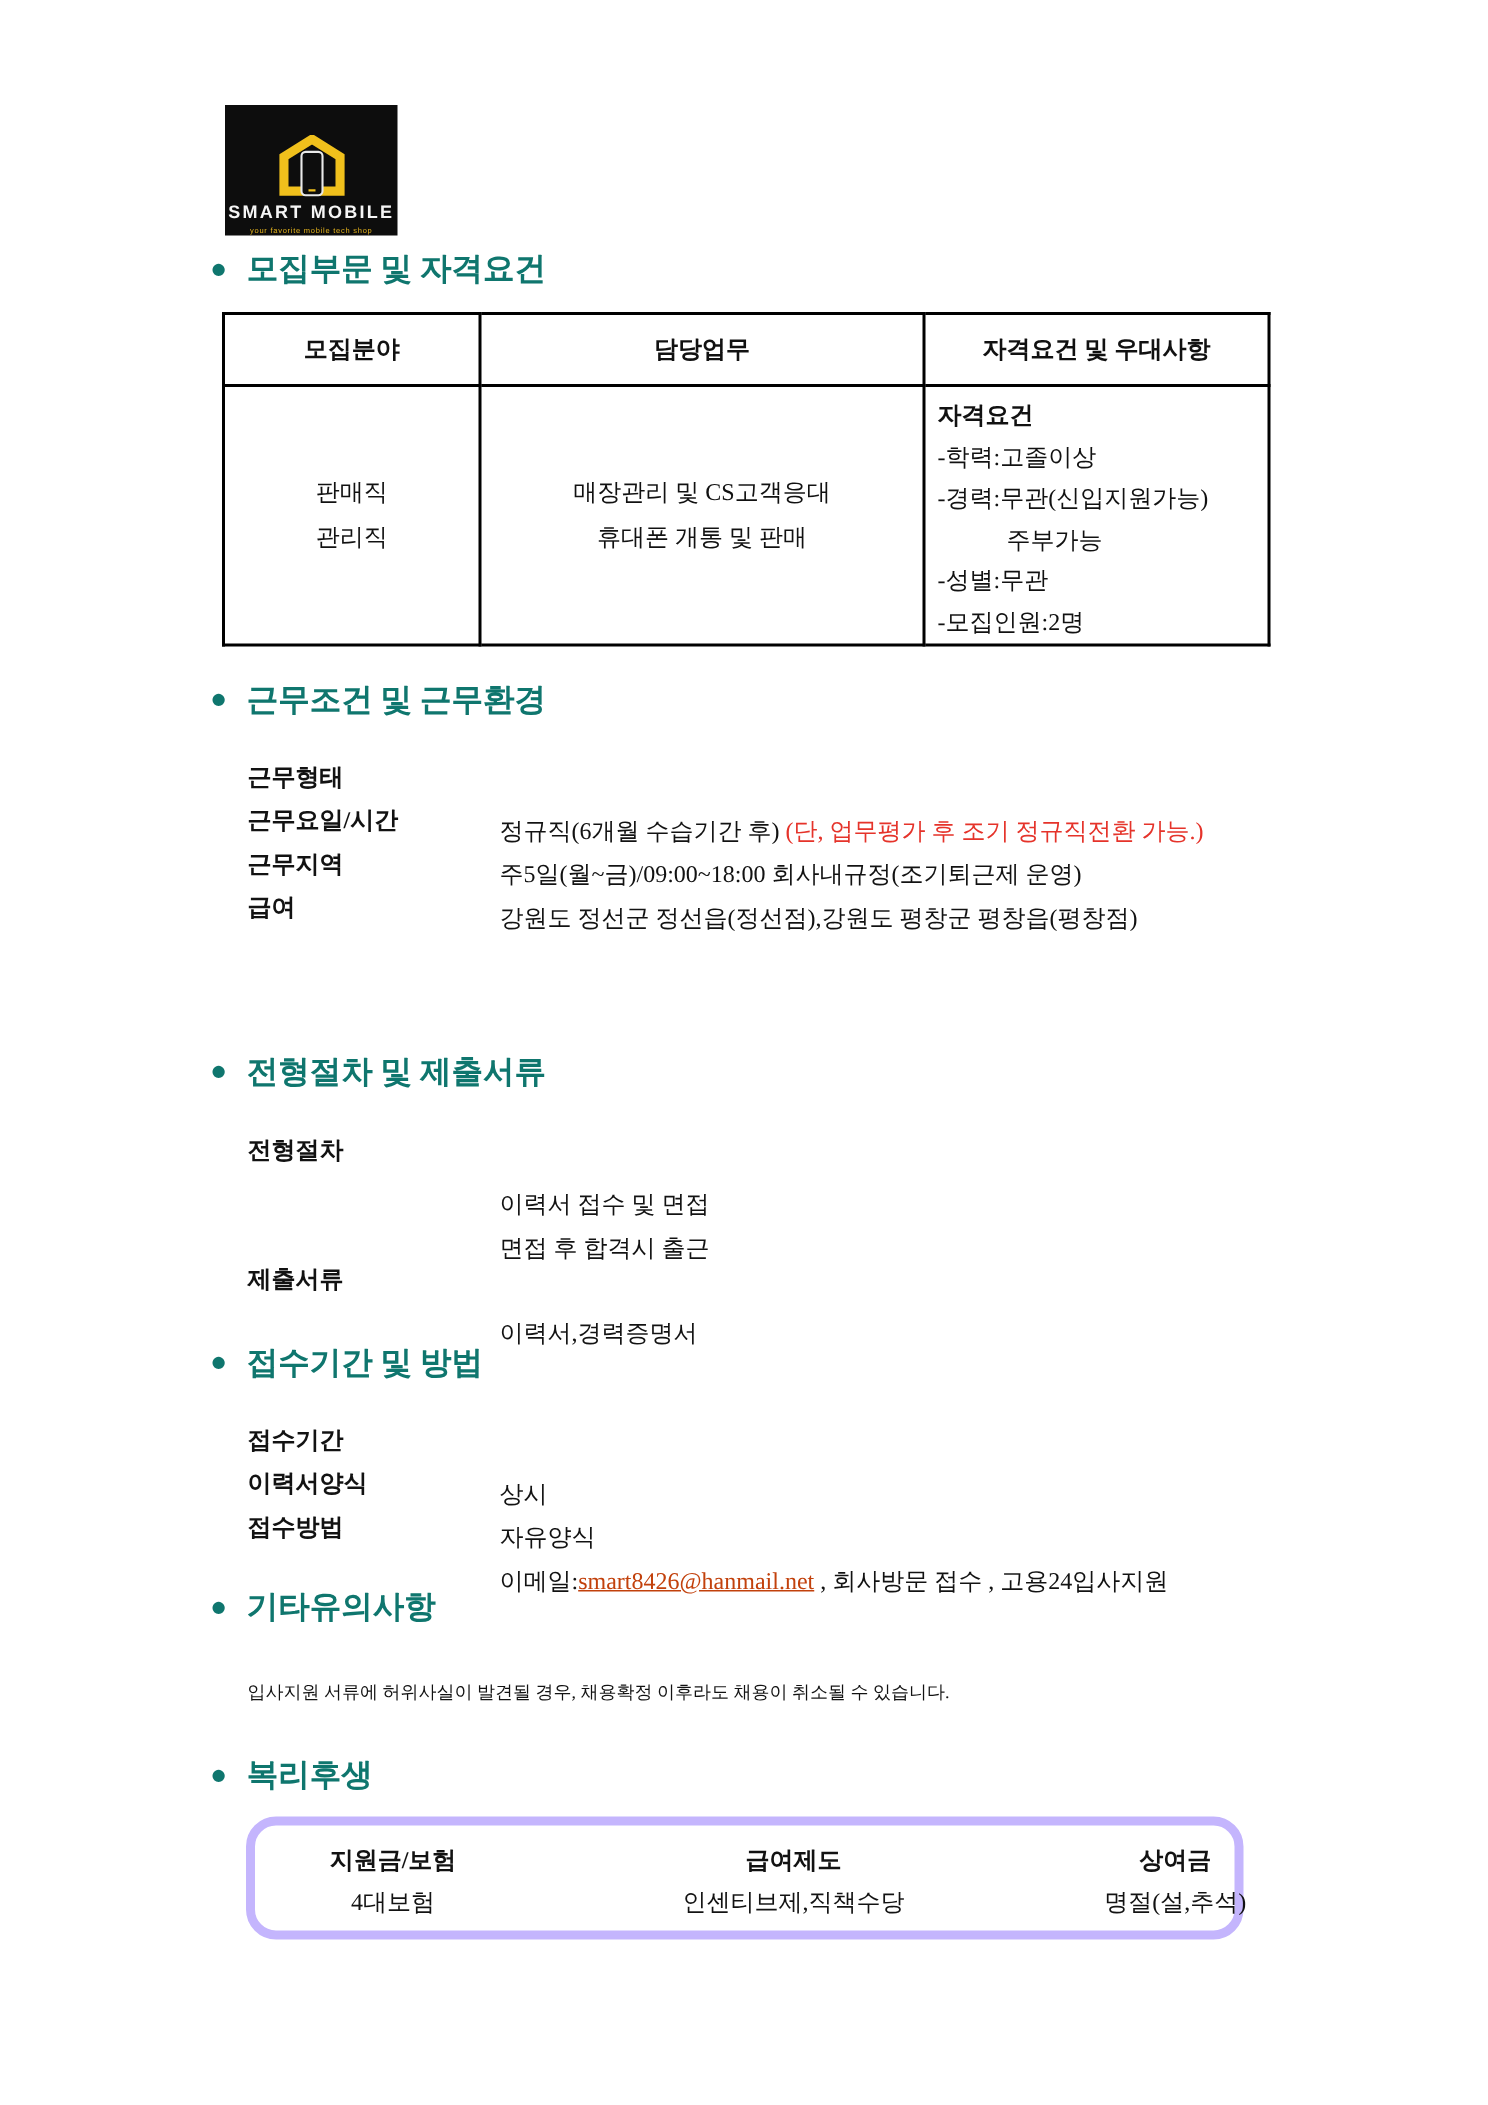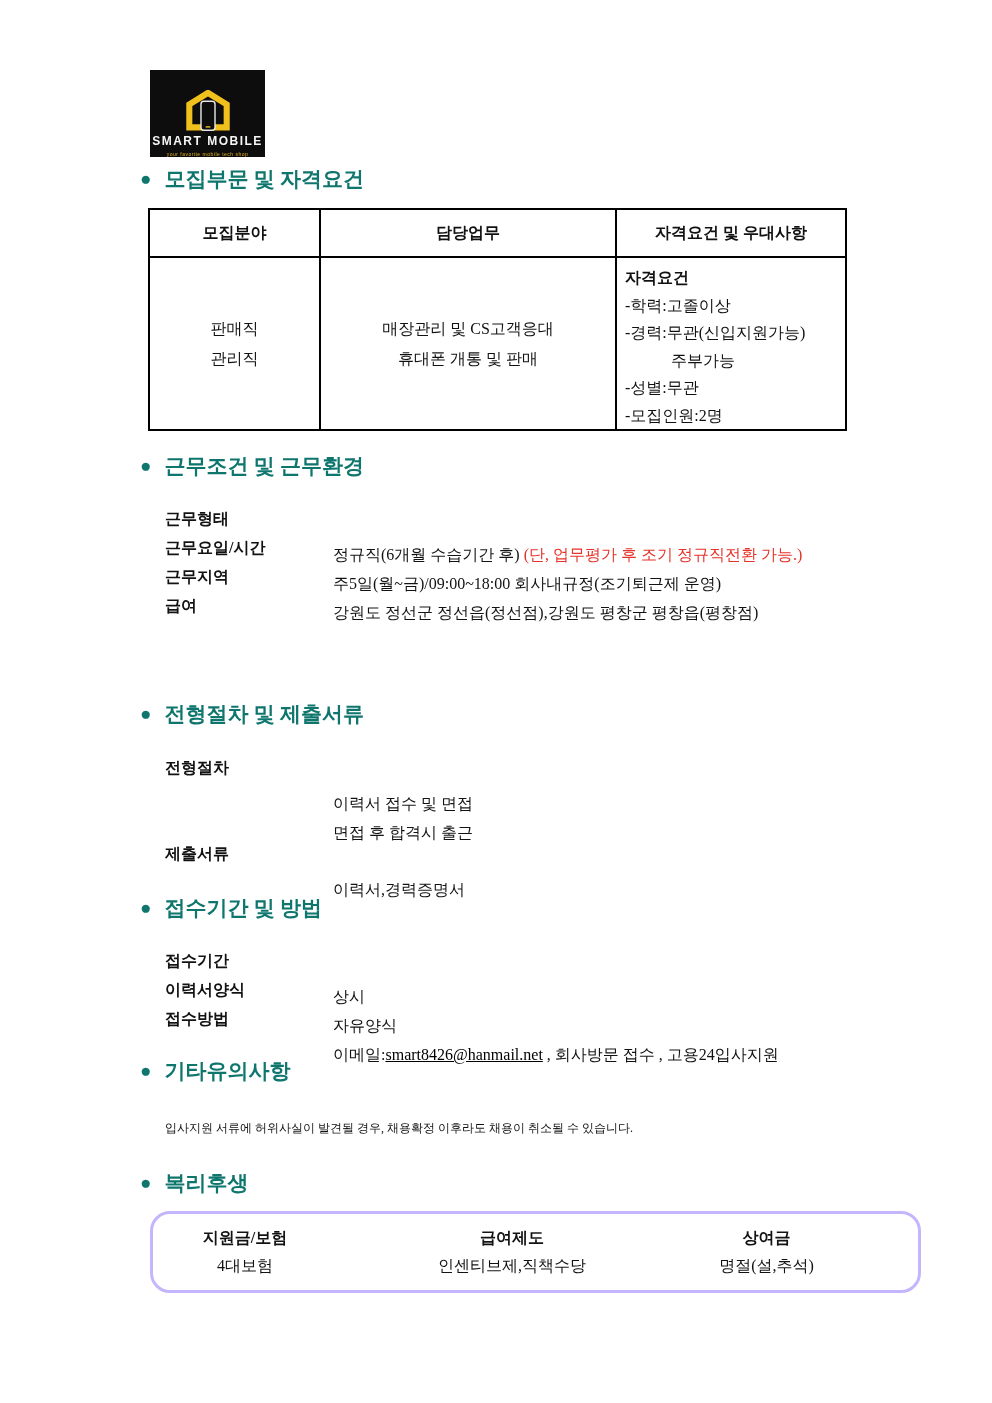--- a/index.html
+++ b/index.html
@@ -67,32 +67,32 @@
 
   
   .drow { position: absolute; left: 165px; white-space: nowrap; font-size: 16px; }
   .dlabel {
     display: inline-block; width: 168px;
     font-weight: bold; vertical-align: top;
   }
   .dvalue { display: inline-block; vertical-align: top; margin-top: 36px; }
   .dline { line-height: 29px; }
   .red { color: #e5332a; }
-  .email-link { color: #000000; text-decoration: underline; cursor: pointer; }
+  .email-link { color: #c2410c; text-decoration: underline; cursor: pointer; }
 
   .para {
     position: absolute; left: 165px; width: 700px;
     font-size: 12px; line-height: 26px; white-space: nowrap;
   }
 
   
   .benefits-box {
-    position: absolute; left: 150px; top: 1211px;
-    width: 771px; height: 82px;
-    border: 3px solid #c4b5fd; border-radius: 20px;
+    position: absolute; left: 164px; top: 1211px;
+    width: 665px; height: 82px;
+    border: 6px solid #c4b5fd; border-radius: 20px;
     display: grid;
     grid-template-columns: 184px 350px 159px;
     padding-top: 11px;
   }
   .benefit-col { text-align: center; font-size: 16px; }
   .benefit-title { font-weight: bold; line-height: 26px; }
   .benefit-value { line-height: 30px; }
 </style>
 </head>
 <body>

